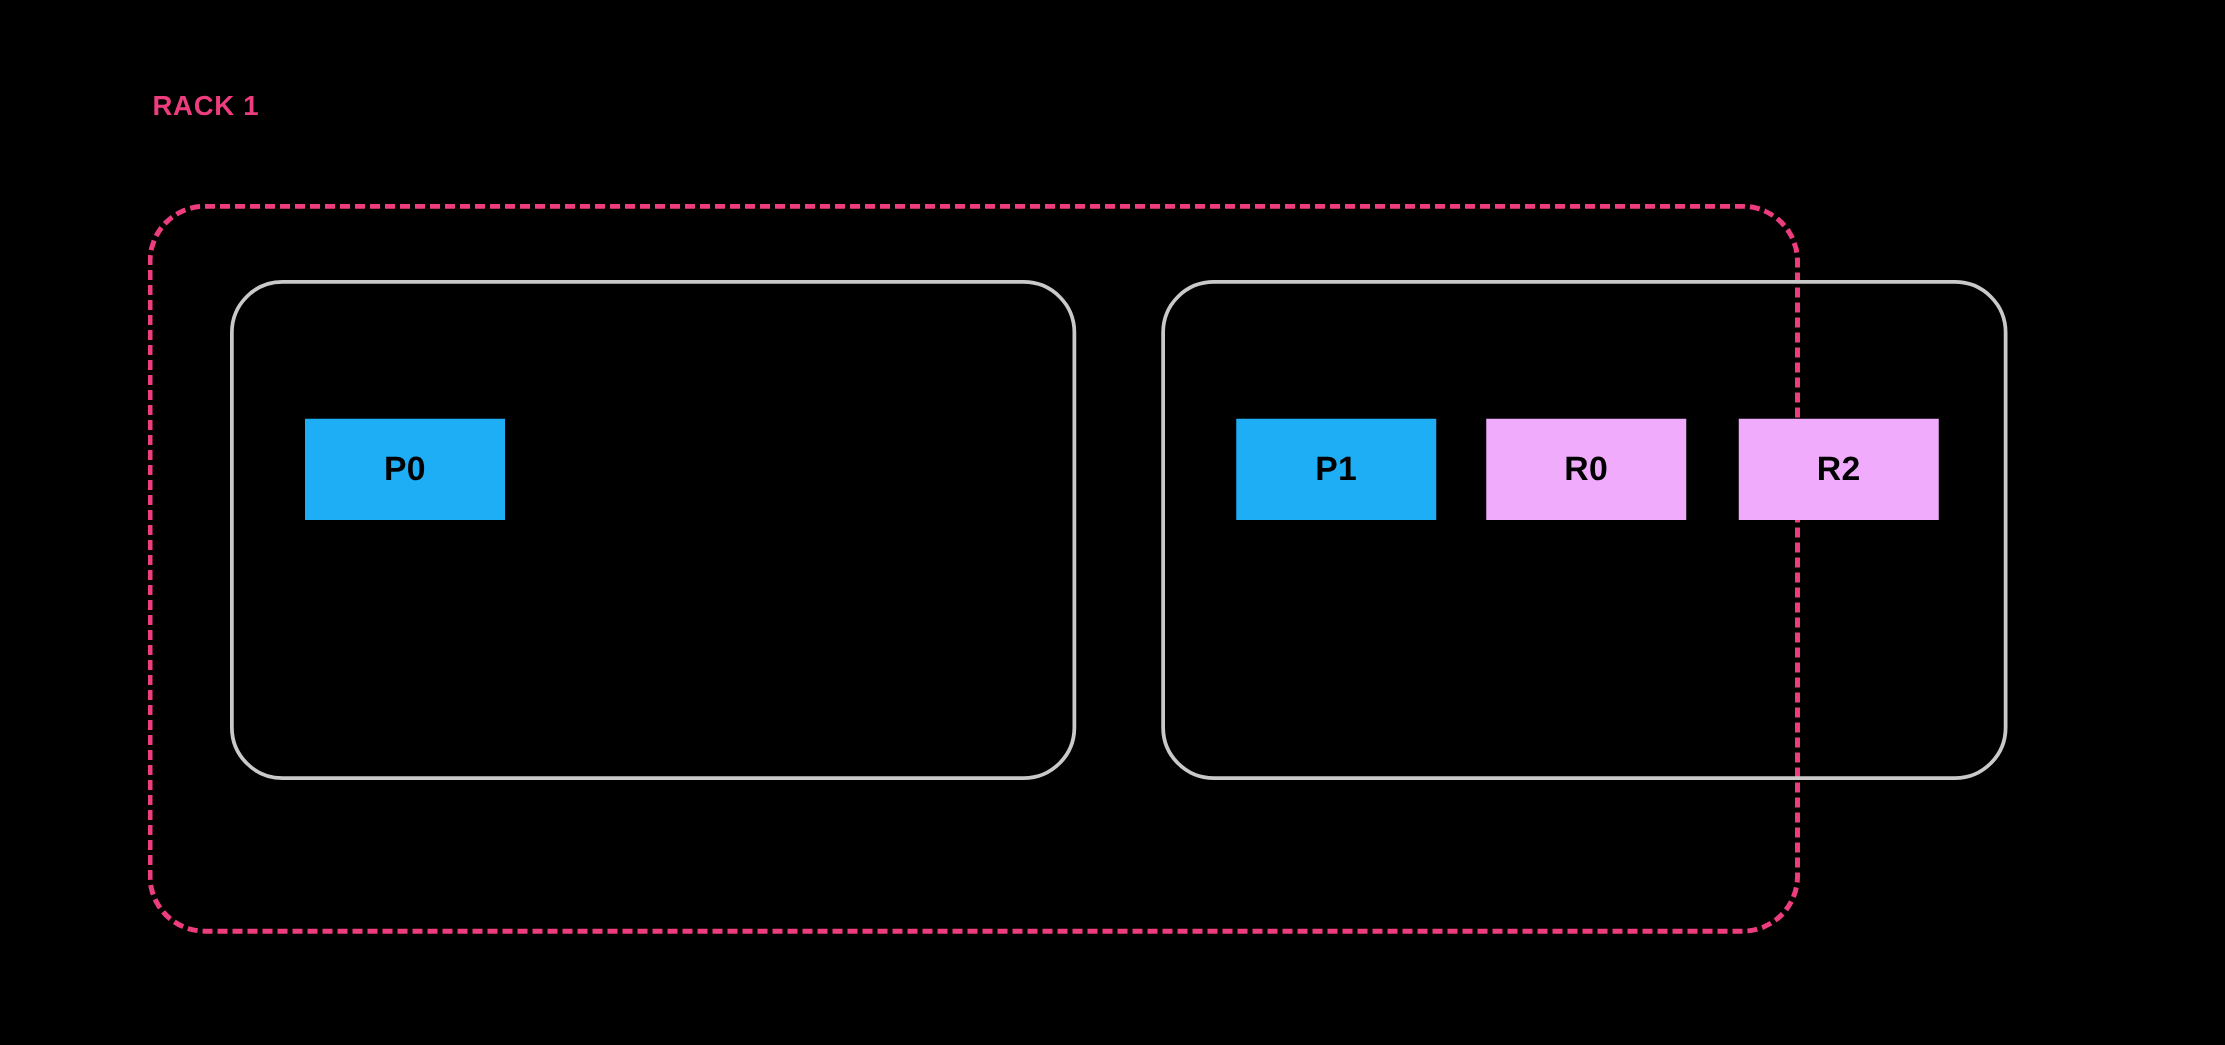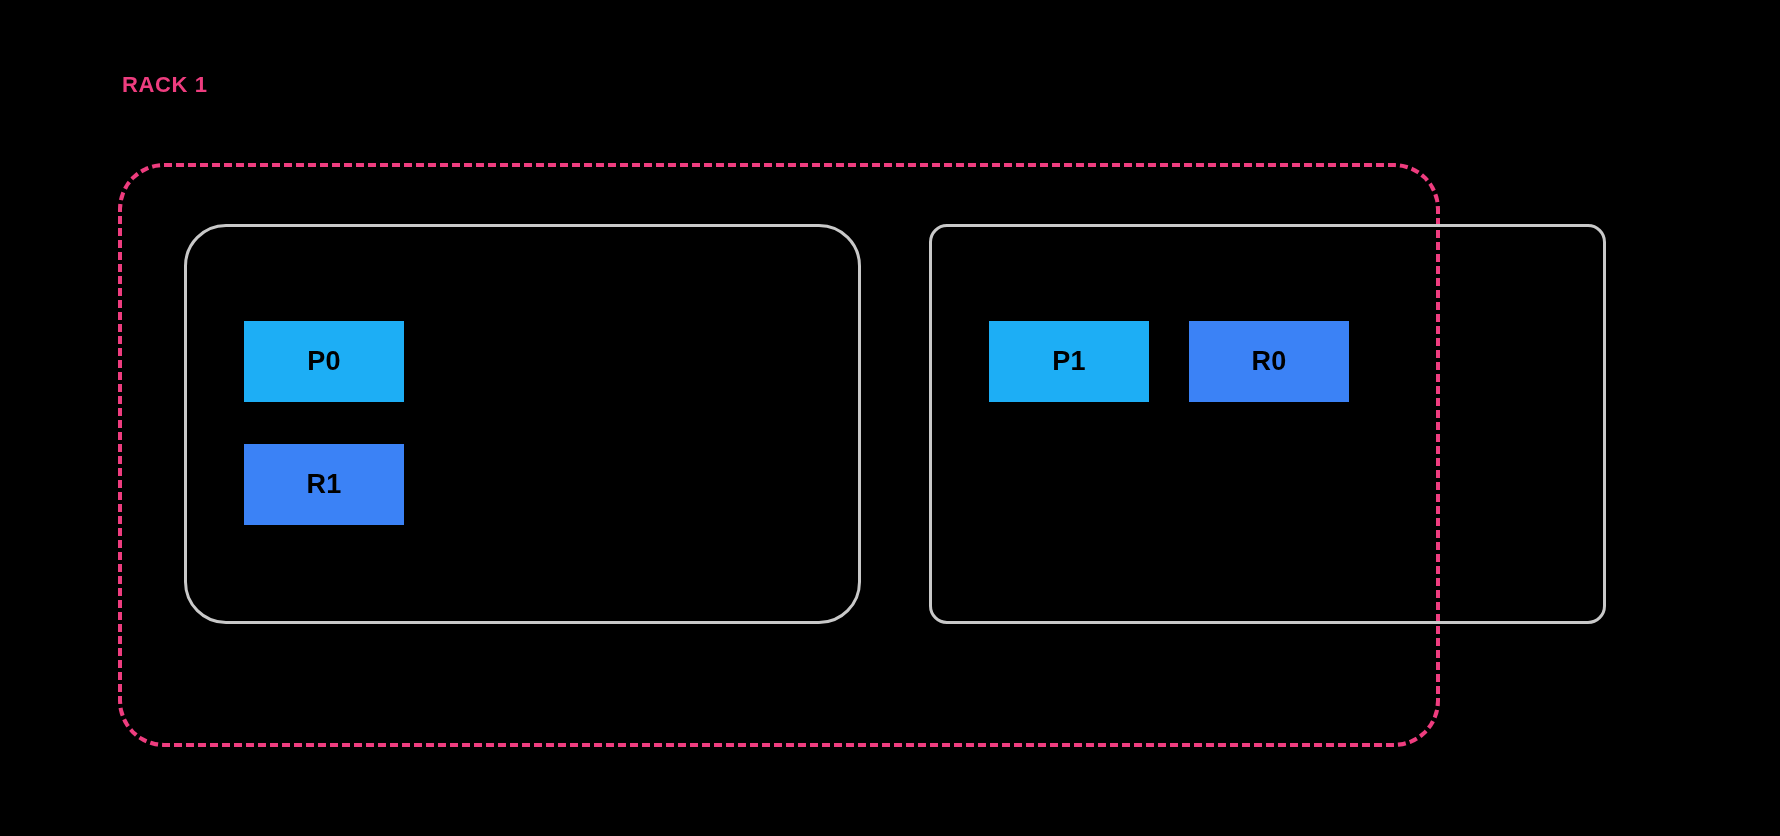--- a/index.html
+++ b/index.html
@@ -46,29 +46,28 @@
   .node-group {
     position: absolute;
     top: 224px;
     width: 677px;
     height: 400px;
     border: 3px solid #c9c9c9;
     border-radius: 42px;
     background: transparent;
   }
   .node-group.left  { left: 184px; }
-  .node-group.right { left: 929px; border-radius: 18px; }
+  .node-group.right { left: 929px; }
 
   
   .shard-rows {
     position: absolute;
     left: 57px;
-    top: 94px;
+    top: 108px;
     display: flex;
-    flex-direction: column;
     gap: 42px;
   }
   .shard-row {
     display: flex;
     flex-direction: row;
     gap: 40px;
   }
 
   
   .shard {
@@ -77,52 +76,52 @@
     display: flex;
     align-items: center;
     justify-content: center;
     font-size: 27px;
     font-weight: bold;
     color: #000000;
     line-height: 1;
     letter-spacing: 0.3px;
   }
   .shard.primary { background: #1daef5; }
-  .shard.replica { background: #3b82f6; }
+  .shard.replica { background: #f0abfc; }
 </style>
 </head>
 <body>
 
 <div id="canvas">
 
   <div class="rack-label">RACK 1</div>
 
   <div class="rack-boundary"></div>
 
   <div class="node-group left">
     <div class="shard-rows">
 
       <div class="shard-row">
         <div class="shard primary">P0</div>
       </div>
 
       <div class="shard-row">
-        <div class="shard replica">R1</div>
       </div>
 
     </div>
   </div>
 
   <div class="node-group right">
     <div class="shard-rows">
 
       <div class="shard-row">
         <div class="shard primary">P1</div>
         <div class="shard replica">R0</div>
       </div>
 
       <div class="shard-row">
+        <div class="shard replica">R2</div>
       </div>
 
     </div>
   </div>
 
 </div>
 
 </body></html>

